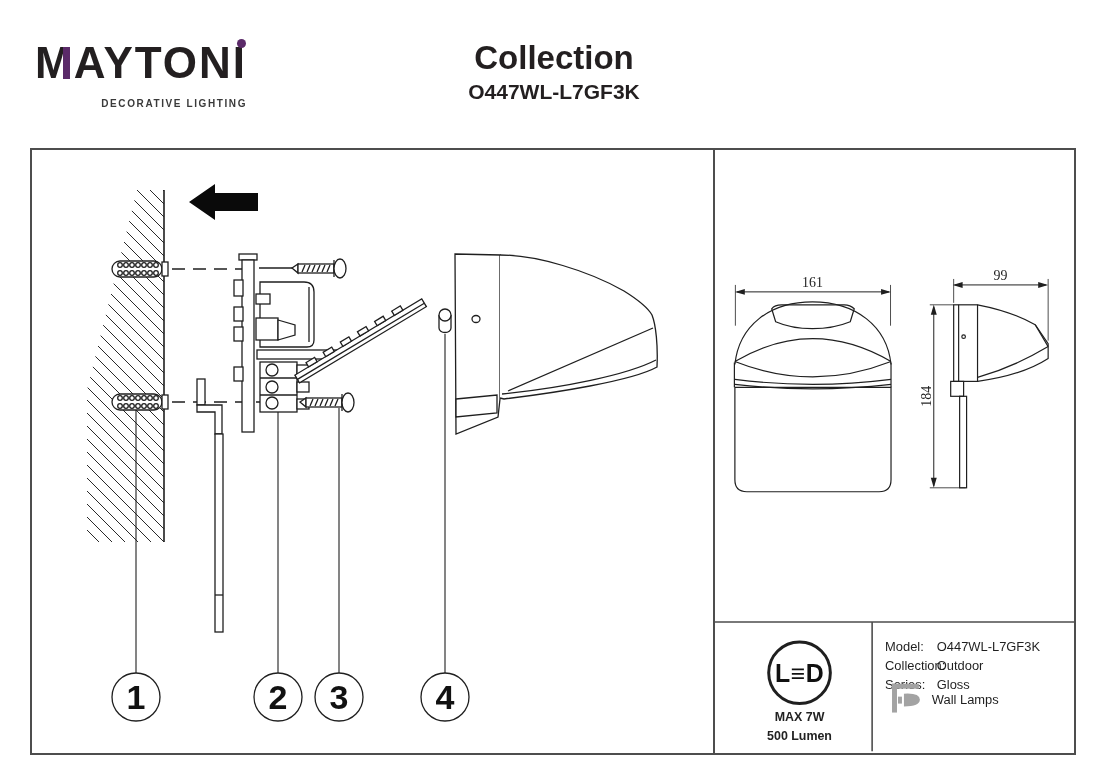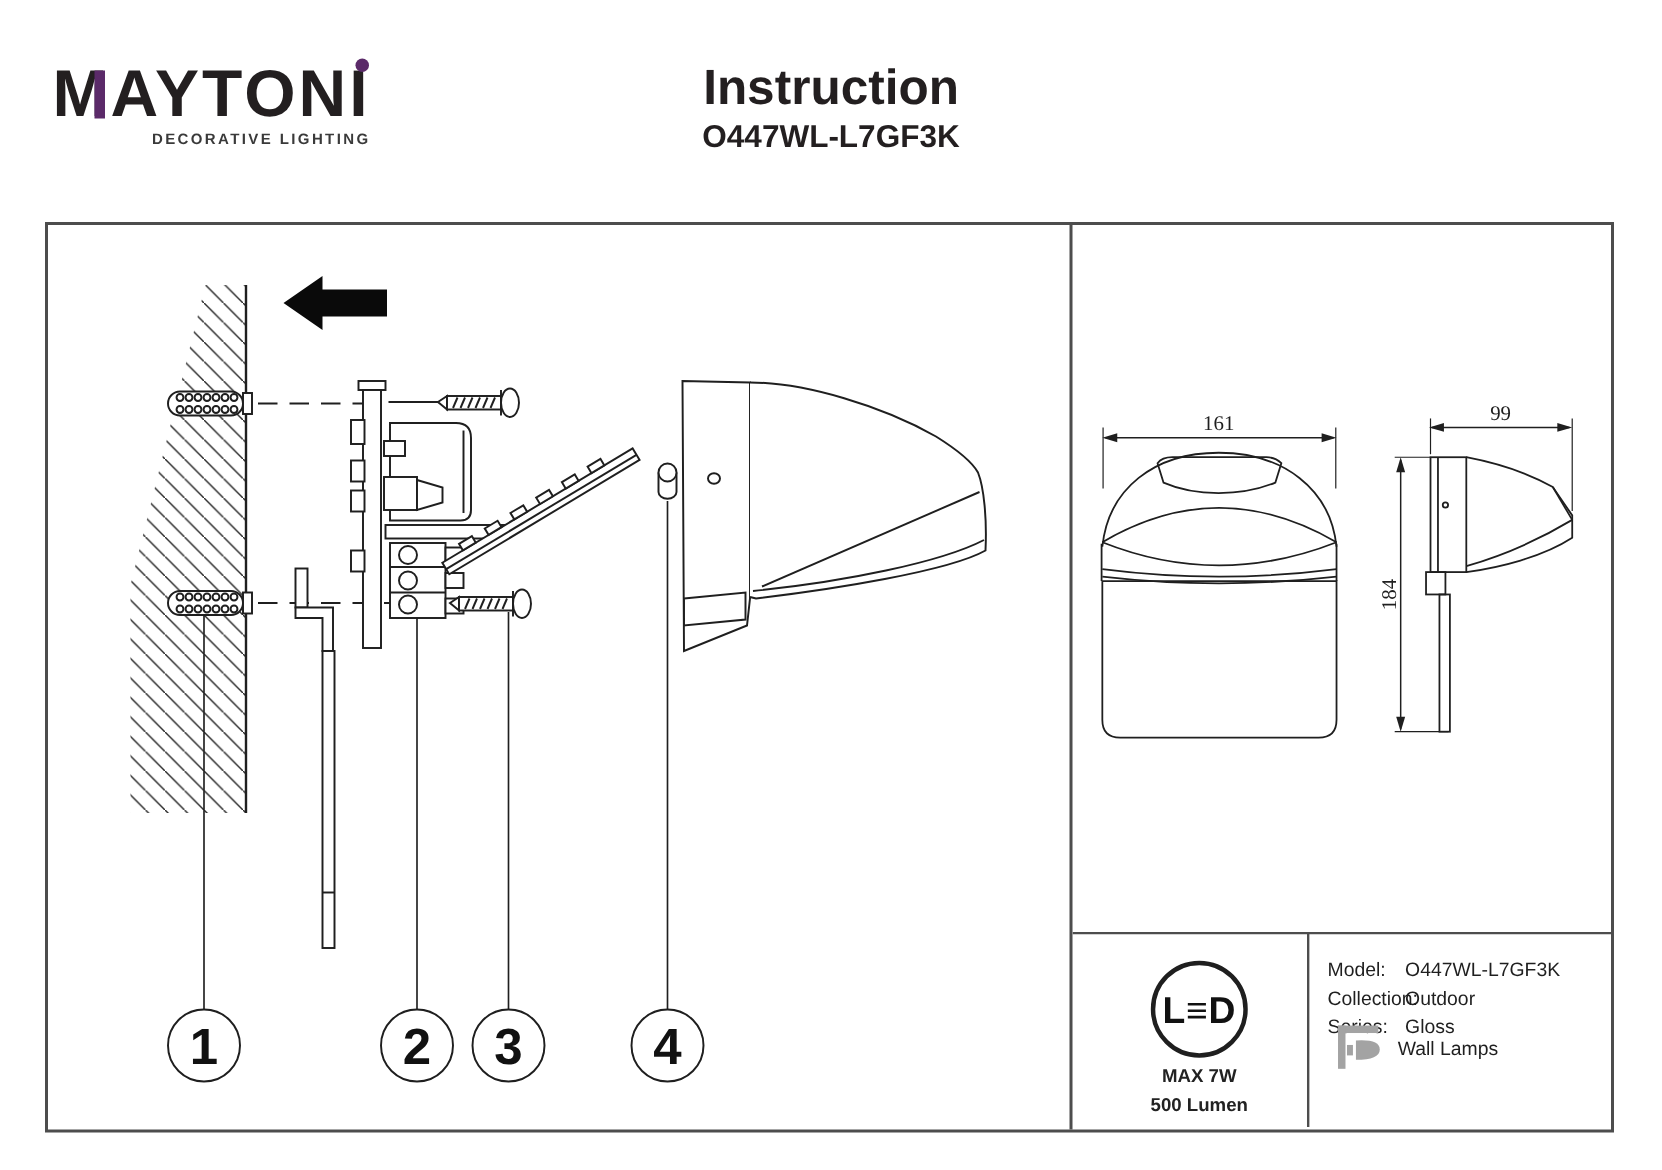--- a/index.html
+++ b/index.html
@@ -4,21 +4,21 @@
 <style>
   html,body{margin:0;padding:0;background:#ffffff;}
   .page{position:relative;width:1108px;height:780px;background:#fff;overflow:hidden;
         font-family:"Liberation Sans", sans-serif;color:#231f20;border-radius:21px;}
   
   .logo{position:absolute;left:35px;top:40px;display:inline-block;}
   .brand-text{position:relative;font-weight:bold;font-size:44px;line-height:46px;
               letter-spacing:2px;color:#231f20;white-space:nowrap;}
   .m-accent{position:absolute;left:28px;top:7px;width:7px;height:32px;background:#5b2a69;}
   .i-dot{position:absolute;right:1px;top:-1px;width:9px;height:9px;border-radius:50%;background:#5b2a69;}
-  .tagline{margin-top:2px;text-align:right;font-size:10px;letter-spacing:1.6px;
+  .tagline{margin-top:12px;text-align:right;font-size:10px;letter-spacing:1.6px;
            font-weight:bold;color:#3a3a3a;}
   .title-block{position:absolute;left:0;top:40px;width:100%;text-align:center;}
   .title{font-size:33px;font-weight:bold;line-height:36px;}
   .model-no{font-size:21px;font-weight:600;line-height:26px;margin-top:3px;}
   
   .main-box{position:absolute;left:30px;top:148px;width:1042px;height:603px;
             border:2px solid #4d4d4d;}
   .panel-left{position:absolute;left:0;top:0;width:681px;height:603px;border-right:2px solid #4d4d4d;}
   .panel-right{position:absolute;left:683px;top:0;width:375px;height:603px;}
   svg{display:block;}
@@ -37,21 +37,21 @@
   <div class="logo">
     <div class="brand-text">
       <span>MAYTONI</span>
       <span class="m-accent"></span>
       <span class="i-dot"></span>
     </div>
     <div class="tagline">DECORATIVE LIGHTING</div>
   </div>
 
   <div class="title-block">
-    <div class="title">Instruction</div>
+    <div class="title">Collection</div>
     <div class="model-no">O447WL-L7GF3K</div>
   </div>
 
   <div class="main-box">
 
     <div class="panel-left">
       <svg width="681" height="603" viewBox="0 0 681 603">
         <defs>
           <pattern id="hatch" patternUnits="userSpaceOnUse" width="13" height="13">
             <path d="M-2,-2 L15,15" stroke="#2a2a2a" stroke-width="1"></path>

